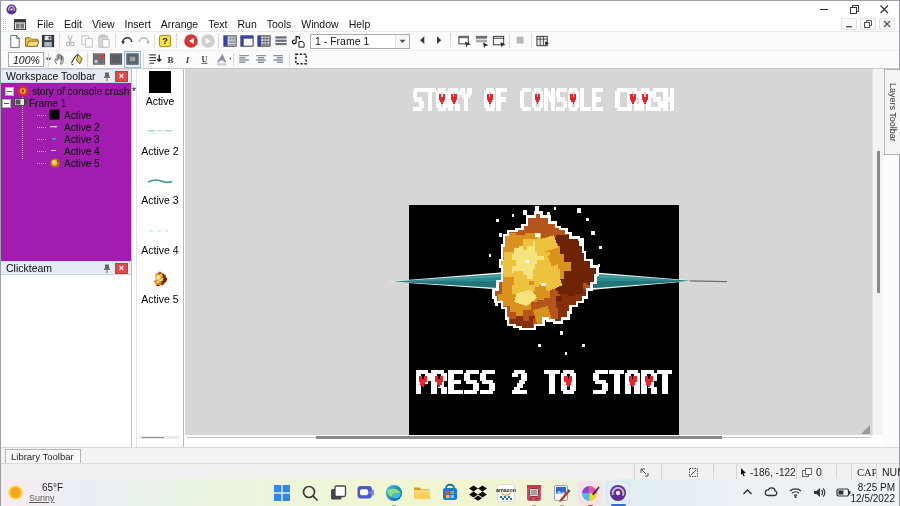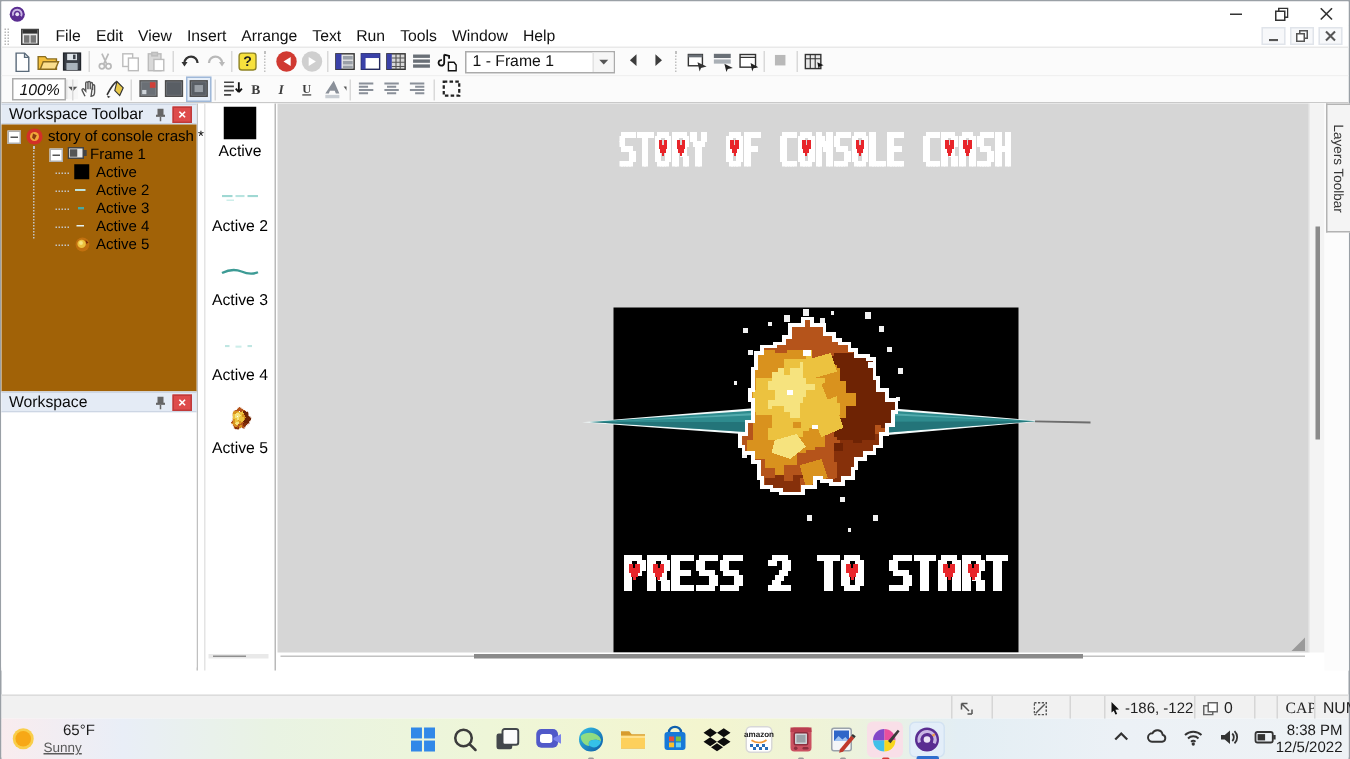--- a/index.html
+++ b/index.html
@@ -39,21 +39,21 @@
 
   
   .main { position:absolute; left:0; top:68px; right:0; height:378px; background:#fff; }
   .leftcol { position:absolute; left:0; top:0; width:131px; height:378px; background:#fff; border-right:1px solid #c0c0c0; }
   .panelhdr { height:14px; background:#e4ebf5; border-top:1px solid #cdd6e4; border-bottom:1px solid #cdd6e4; display:flex; align-items:center; padding-left:5px; }
   .panelhdr .ptitle { font-size:10.5px; color:#0a0a0a; flex:1; }
   .pinbtn { width:12px; height:11px; display:flex; align-items:center; justify-content:center; }
   .closebtn { width:13px; height:11px; background:#de4b4b; border:1px solid #c03a3a; color:#fff; font-size:9px; font-weight:bold; line-height:9px; display:flex; align-items:center; justify-content:center; margin:0 3px 0 2px; }
   #workspace-panel { position:absolute; left:0; top:0; width:100%; height:248px; }
   #properties-panel { position:absolute; left:0; top:192px; width:100%; height:186px; }
-  .tree { position:relative; background:#a16207; height:178px; }
+  .tree { position:relative; background:#a21caf; height:178px; }
   .trow { position:absolute; height:12px; display:flex; align-items:center; white-space:nowrap; }
   .trow .tlabel { font-size:10px; padding-left:3px; }
   .expander { width:9px; height:9px; border:1px solid #b0b0b0; background:#fff; position:relative; flex:0 0 auto; }
   .expander:before { content:""; position:absolute; left:1px; right:1px; top:3px; height:1px; background:#555; }
   .ticon { width:12px; height:12px; margin-left:3px; flex:0 0 auto; }
 
   
   .strip { position:absolute; left:135px; top:0; width:48px; height:378px; background:#fff; border-right:1px solid #b9b9b9; border-left:1px solid #e4e4e4; }
   .sitem { position:absolute; left:0; width:46px; text-align:center; }
   .sthumb { height:24px; display:flex; align-items:center; justify-content:center; }
@@ -459,21 +459,21 @@
             </div>
             <div class="trow" style="top: 2px; left: 4px;">
               <span class="expander"></span>
               <span class="ticon"><svg width="12" height="12" viewBox="0 0 12 12">
                   <circle cx="6" cy="6" r="5.4" fill="#d23027"></circle>
                   <circle cx="6" cy="6" r="3" fill="#f2a83a"></circle>
                   <path d="M5 4 l2.5 1.2 -1.5 3 -1.6-1.4 Z" fill="#8a3a10"></path>
                 </svg></span>
               <span class="tlabel">story of console crash *</span>
             </div>
-            <div class="trow" style="top: 14px; left: 32px;">
+            <div class="trow" style="top: 14px; left: 1px;">
               <span class="expander"></span>
               <span class="ticon"><svg width="13" height="10" viewBox="0 0 13 10">
                   <rect x="0.5" y="1.5" width="10" height="7" fill="#e9e9e9" stroke="#444"></rect>
                   <rect x="1.5" y="2.5" width="5" height="5" fill="#555"></rect>
                   <rect x="11" y="3" width="1.8" height="4" fill="#444"></rect>
                 </svg></span>
               <span class="tlabel">Frame 1</span>
             </div>
             <div class="trow" style="top: 26px; left: 36px;">
               <span style="width:9px;border-top:1px dotted #c4c4c4;height:1px;"></span>
@@ -510,21 +510,21 @@
                   <circle cx="5.4" cy="5.6" r="2.8" fill="#ecc23f"></circle>
                   <circle cx="5" cy="5" r="1.3" fill="#f6e37e"></circle>
                   <path d="M8 3 l2 1.6 -1.4 1 Z" fill="#7a2a05"></path>
                 </svg></span>
               <span class="tlabel">Active 5</span>
             </div>
           </div>
       </div>
       <div id="properties-panel">
         <div class="panelhdr">
-          <span class="ptitle">Workspace</span>
+          <span class="ptitle">Clickteam</span>
           <span class="pinbtn">
               <svg width="8" height="9" viewBox="0 0 8 9">
                 <rect x="2" y="0.5" width="4" height="4.5" fill="#666"></rect>
                 <rect x="1" y="4.5" width="6" height="1.4" fill="#666"></rect>
                 <rect x="3.5" y="6" width="1" height="3" fill="#666"></rect>
               </svg>
             </span>
           <span class="closebtn">×</span>
         </div>
         <div style="background:#fff;height:170px;"></div>
@@ -1531,20 +1531,23 @@
           <div class="thumb"></div>
         </div>
       <div class="scrollcorner"></div>
       <div class="rightstrip"></div>
       <div class="layers-tab">
           <span>Layers Toolbar</span>
         </div>
     </div>
   </div>
 
+  <div class="librarybar">
+    <div class="libtab">Library Toolbar</div>
+  </div>
 
   <div class="statusbar">
     <span class="sb-ready">Ready</span>
     <div class="sb-cell" style="left:633px;width:27px;">
       <svg width="9" height="9" viewBox="0 0 9 9">
           <path d="M1 1 L6 6 M1 1 h4 M1 1 v4" stroke="#555" fill="none"></path>
           <path d="M8 8 h-3 M8 8 v-3" stroke="#555" fill="none"></path>
         </svg>
     </div>
     <div class="sb-cell" style="left:660px;width:52px;">
@@ -1749,18 +1752,18 @@
             <path d="M2 6 h2.5 L8 3 V12 L4.5 9 H2 Z" fill="#333"></path>
             <path d="M9.5 5 a3.5 3.5 0 0 1 0 5 M11 3.4 a5.6 5.6 0 0 1 0 8.2" fill="none" stroke="#333" stroke-width="1.2"></path>
           </svg></div>
         <div><svg width="15" height="15" viewBox="0 0 15 15">
             <rect x="1" y="4" width="11.5" height="7" rx="1.4" fill="none" stroke="#333" stroke-width="1.2"></rect>
             <rect x="12.8" y="6" width="1.6" height="3" fill="#333"></rect>
             <rect x="2.4" y="5.4" width="5" height="4.2" fill="#333"></rect>
           </svg></div>
       </div>
     <div class="clock">
-      <div>8:38 PM</div>
+      <div>8:25 PM</div>
       <div>12/5/2022</div>
     </div>
   </div>
 
 </div>
 
 </body></html>

